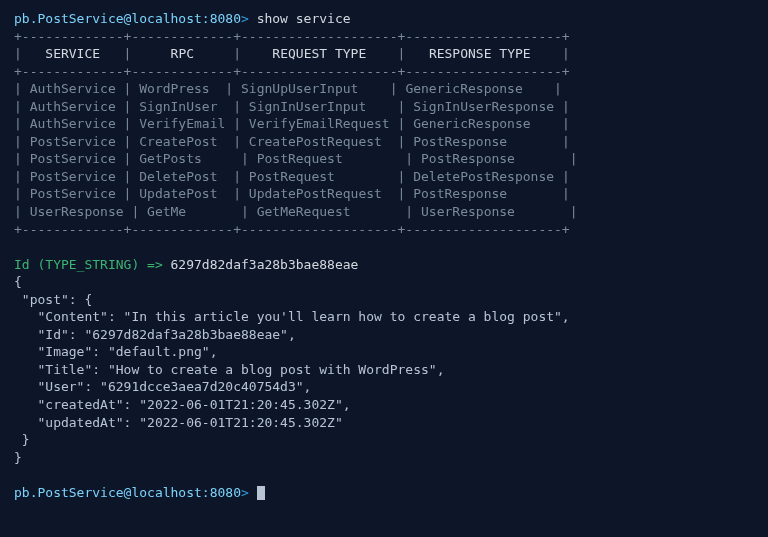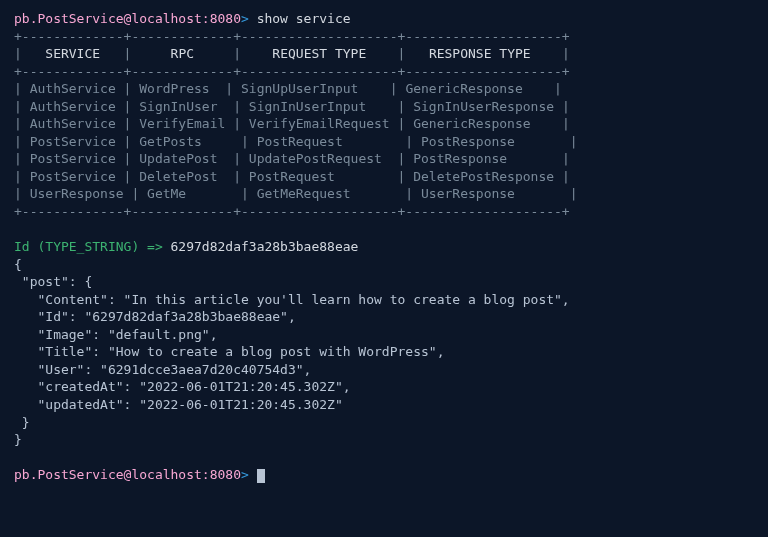--- a/index.html
+++ b/index.html
@@ -8,21 +8,21 @@
       color: #b8c4d4;
       font-family: 'Menlo', 'Monaco', 'Consolas', monospace;
       font-size: 13px;
       line-height: 1.35;
       padding: 10px 14px;
       width: 768px;
       height: 537px;
       overflow: hidden;
     }
     .prompt-line { white-space: pre; }
-    .host { color: #f9a8d4; }
+    .host { color: #7dd3fc; }
     .caret { color: #3498db; }
     .cmd { color: #d4d9e0; }
     .table-line { color: #7a8a9a; white-space: pre; }
     .header-cell { color: #d4d9e0; }
     .type-label { color: #3cb371; }
     .json { color: #b8c4d4; white-space: pre; }
     .cursor-block {
       display: inline-block;
       width: 8px;
       height: 14px;
@@ -37,23 +37,24 @@
 
   <div class="prompt-line"><span class="host">pb.PostService@localhost:8080</span><span class="caret">&gt;</span> <span class="cmd">show service</span></div>
 
   <div>
     <div class="table-line">+-------------+-------------+--------------------+--------------------+</div>
     <div class="table-line">|   <span class="header-cell">SERVICE</span>   |     <span class="header-cell">RPC</span>     |    <span class="header-cell">REQUEST TYPE</span>    |   <span class="header-cell">RESPONSE TYPE</span>    |</div>
     <div class="table-line">+-------------+-------------+--------------------+--------------------+</div>
     <div class="table-line">| <span>AuthService</span> | <span>WordPress</span>  | <span>SignUpUserInput</span>    | <span>GenericResponse</span>    |</div>
     <div class="table-line">| <span>AuthService</span> | <span>SignInUser</span>  | <span>SignInUserInput</span>    | <span>SignInUserResponse</span> |</div>
     <div class="table-line">| <span>AuthService</span> | <span>VerifyEmail</span> | <span>VerifyEmailRequest</span> | <span>GenericResponse</span>    |</div>
+    <div class="table-line">| <span>PostService</span> | <span>CreatePost</span>  | <span>CreatePostRequest</span>  | <span>PostResponse</span>       |</div>
     <div class="table-line">| <span>PostService</span> | <span>GetPosts</span>     | <span>PostRequest</span>        | <span>PostResponse</span>       |</div>
+    <div class="table-line">| <span>PostService</span> | <span>DeletePost</span>  | <span>PostRequest</span>        | <span>DeletePostResponse</span> |</div>
     <div class="table-line">| <span>PostService</span> | <span>UpdatePost</span>  | <span>UpdatePostRequest</span>  | <span>PostResponse</span>       |</div>
-    <div class="table-line">| <span>PostService</span> | <span>DeletePost</span>  | <span>PostRequest</span>        | <span>DeletePostResponse</span> |</div>
     <div class="table-line">| <span>UserResponse</span> | <span>GetMe</span>       | <span>GetMeRequest</span>       | <span>UserResponse</span>       |</div>
     <div class="table-line">+-------------+-------------+--------------------+--------------------+</div>
   </div>
 
   <div class="prompt-line">&nbsp;</div>
 
 
   <div class="prompt-line"><span class="type-label">Id (TYPE_STRING) =&gt;</span> <span class="cmd">6297d82daf3a28b3bae88eae</span></div>
 
   <div class="json">{</div>

